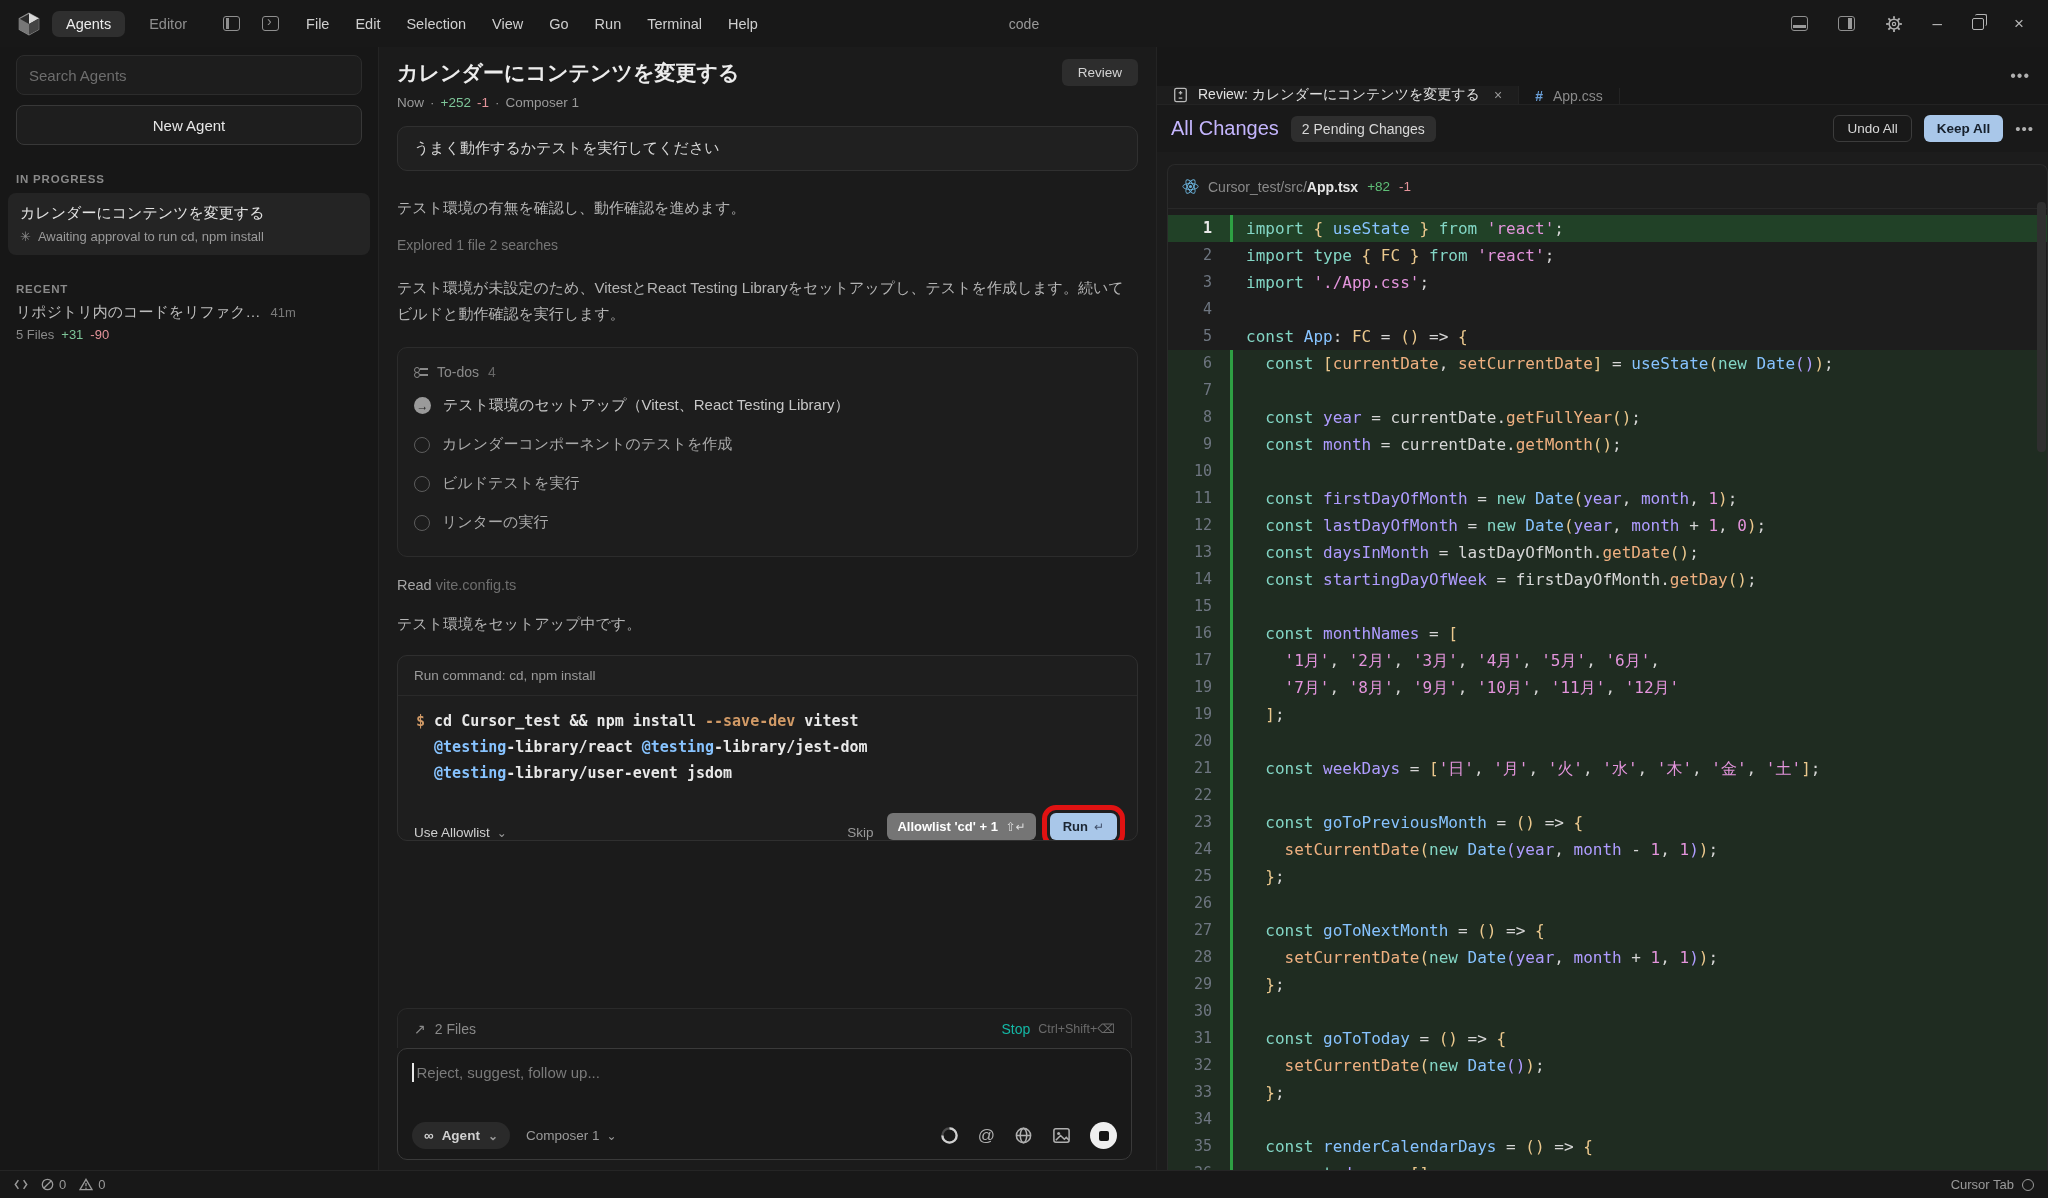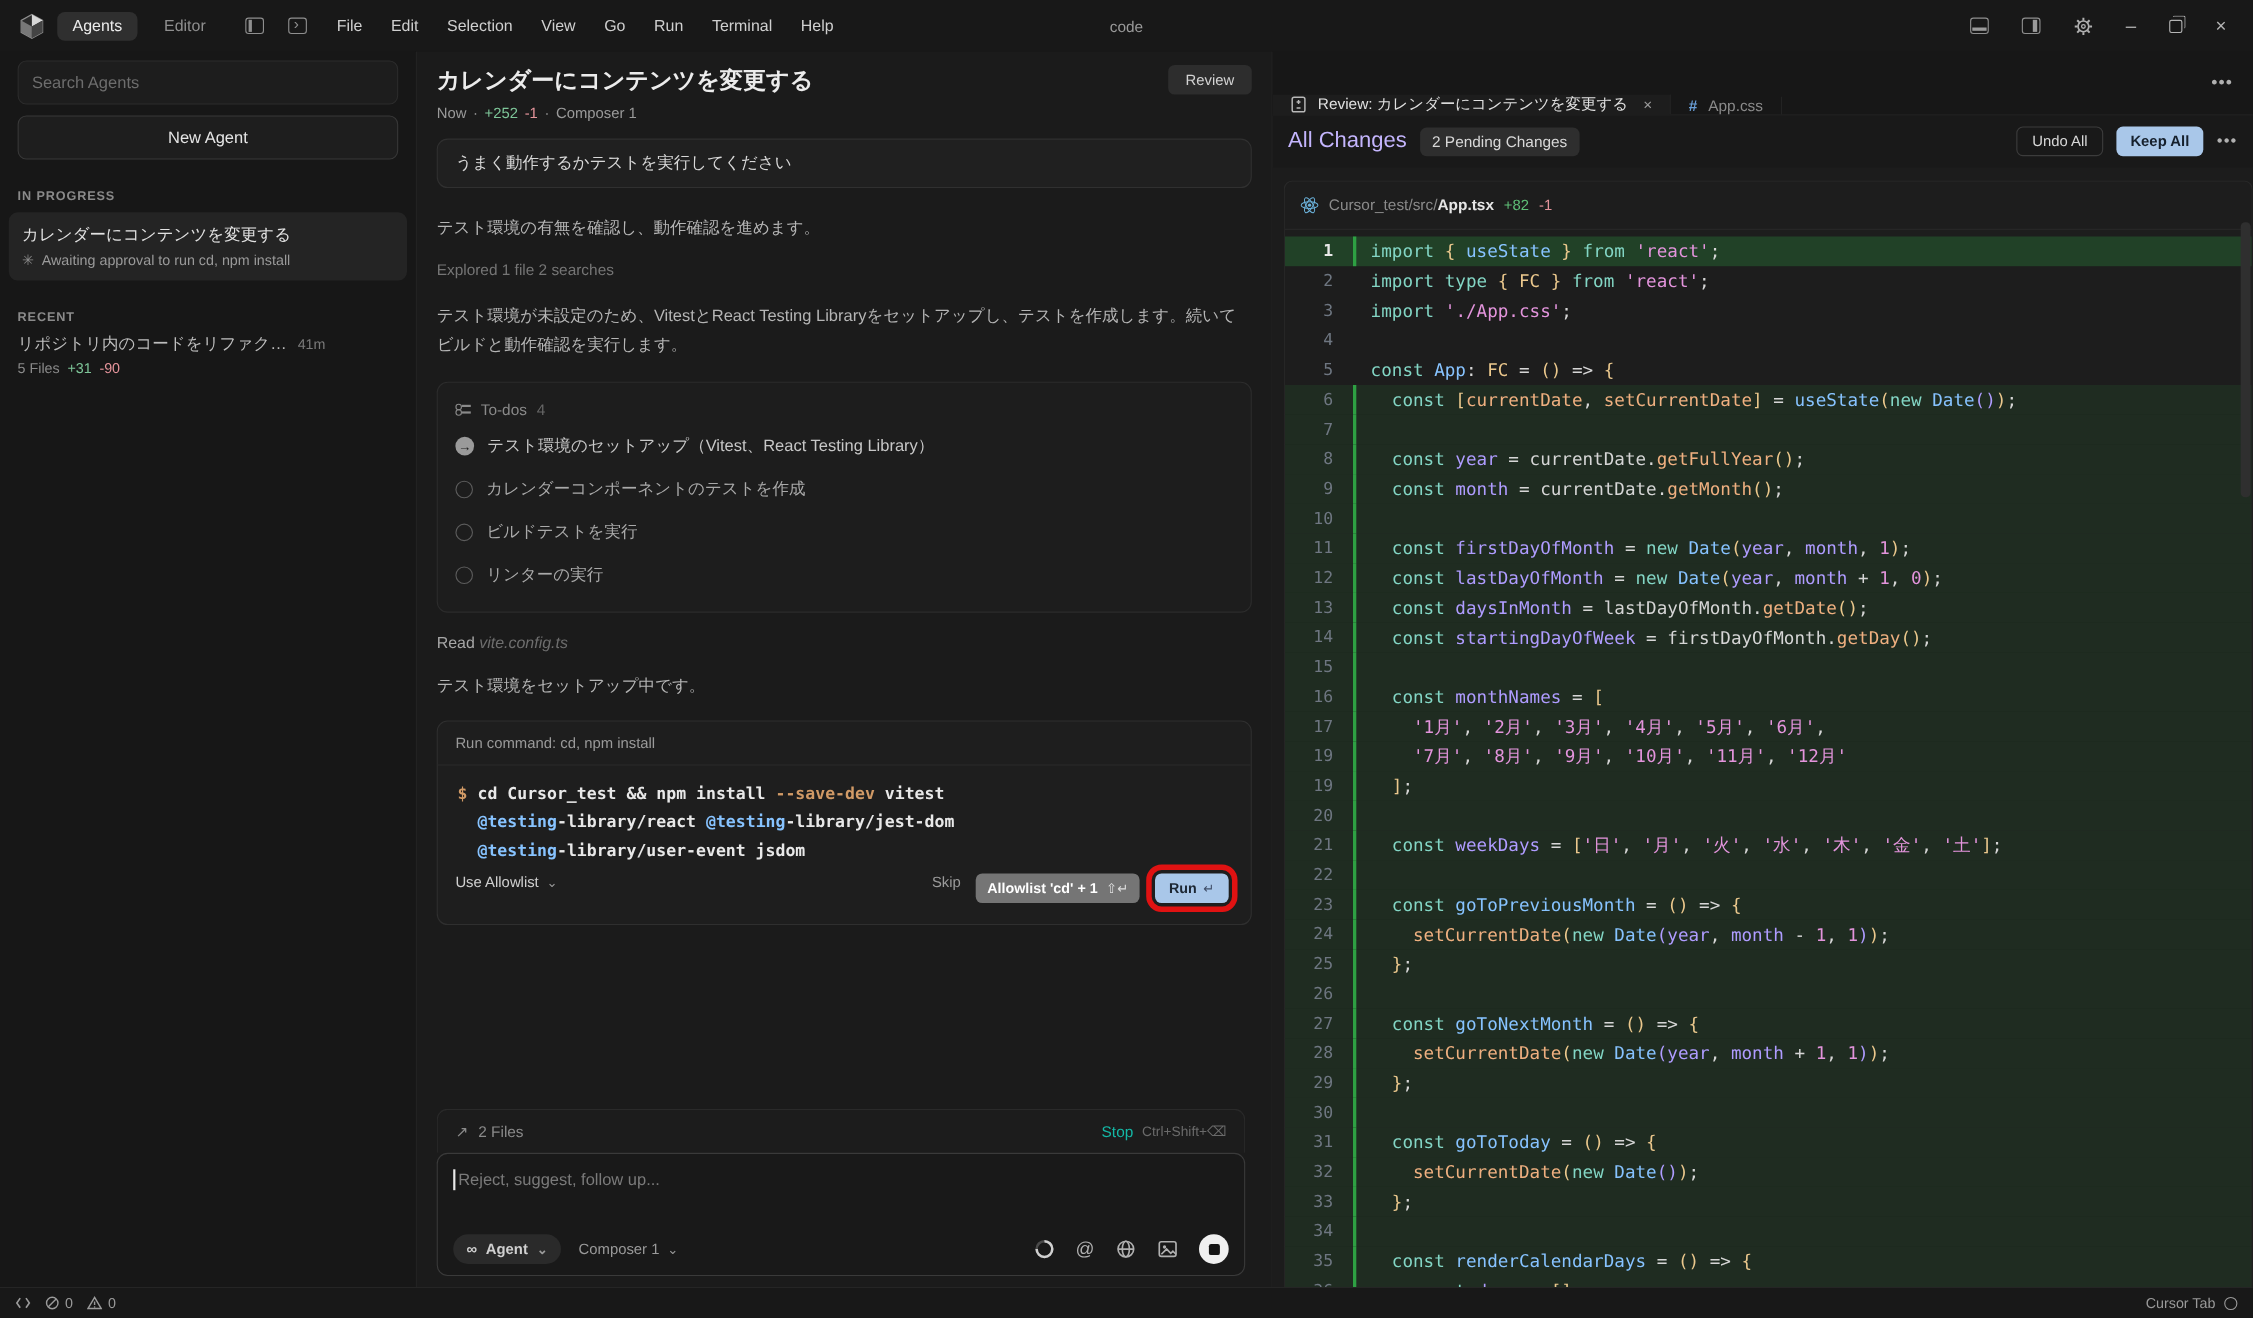--- a/index.html
+++ b/index.html
@@ -63,26 +63,26 @@
   .todo-ic::before, .todo-ic::after { content:""; position:absolute; left:6px; right:0; height:1.6px; background:#8a8a8a; }
   .todo-ic::before { top:2px; } .todo-ic::after { bottom:2px; }
   .todo-ic i::before, .todo-ic i::after { content:""; position:absolute; width:4px; height:4px; border:1.3px solid #8a8a8a; border-radius:50%; left:0; }
   .todo-ic i::before { top:0.5px; } .todo-ic i::after { bottom:0.5px; }
   .todo-item { display:flex; align-items:center; gap:12px; height:39px; font-size:15px; color:#a9a9a9; }
   .todo-item.active { color:#c7c7c7; }
   .st-open { width:16px; height:16px; border:1.6px solid #5c5c5c; border-radius:50%; flex:0 0 auto; }
   .st-active { width:17px; height:17px; border-radius:50%; background:#9a9a9a; color:#1d1d1d; font-size:12px;
                display:flex; align-items:center; justify-content:center; flex:0 0 auto; font-weight:700; }
   .read-line { margin-top:20px; font-size:14.5px; }
-  .read-word { color:#a6a6a6; } .read-file { color:#6e6e6e;font-style:italic; }
+  .read-word { color:#a6a6a6; } .read-file { color:#6e6e6e; }
   .cmd-card { margin-top:18px; border:1px solid #2f2f2f; background:#1e1e1e; border-radius:10px; overflow:hidden; }
   .cmd-head { height:40px; display:flex; align-items:center; padding:0 16px; color:#9a9a9a; font-size:13.5px;
               border-bottom:1px solid #2a2a2a; }
   .cmd-body { padding:12px 18px 8px 18px; font-family:"DejaVu Sans Mono", monospace; font-size:15px; line-height:26px; font-weight:600; }
-  .cmd-foot { height:46px; display:flex; align-items:flex-start; padding:0 14px 0 16px; gap:10px; }
+  .cmd-foot { height:46px; display:flex; align-items:flex-end; padding:0 14px 0 16px; gap:10px; }
   .use-allow { color:#d0d0d0; font-size:13.5px; display:flex; gap:7px; align-items:center; }
   .chev { color:#9a9a9a; font-size:12px; }
   .foot-spacer { flex:1; }
   .skip-btn { color:#9a9a9a; font-size:13.5px; margin-right:4px; }
   .allow-btn { background:#757575; color:#ffffff; border-radius:6px; padding:6px 10px; font-size:13px; font-weight:700; }
   .allow-btn .kbd { color:#dedede; font-weight:400; font-size:12px; margin-left:4px; }
   .run-wrap { outline:5px solid #e01212; outline-offset:3px; border-radius:6px; margin:0 6px 0 4px; }
   .run-btn { background:#a9c7e9; color:#1c2733; border-radius:6px; padding:6px 13px; font-size:13px; font-weight:700; display:flex; gap:6px; align-items:center; }
   .run-btn .kbd { font-weight:400; font-size:12px; color:#3a4document; color:#41506a; }
 

